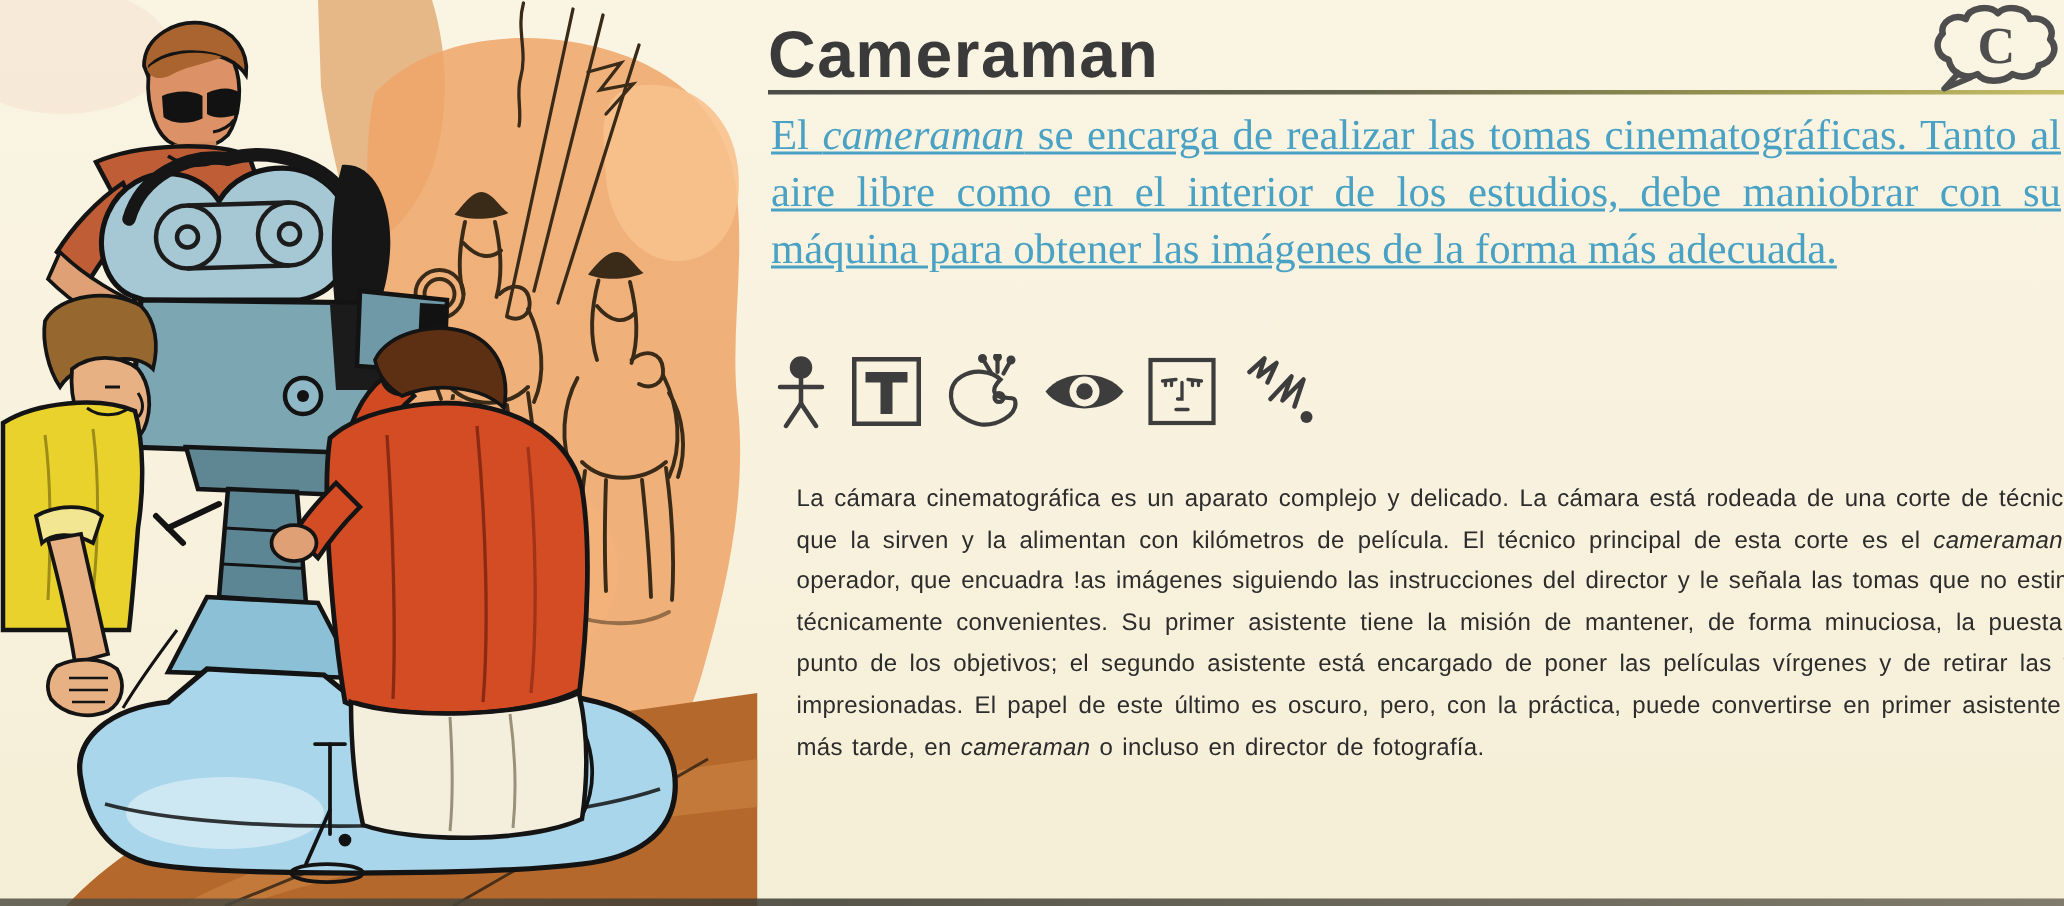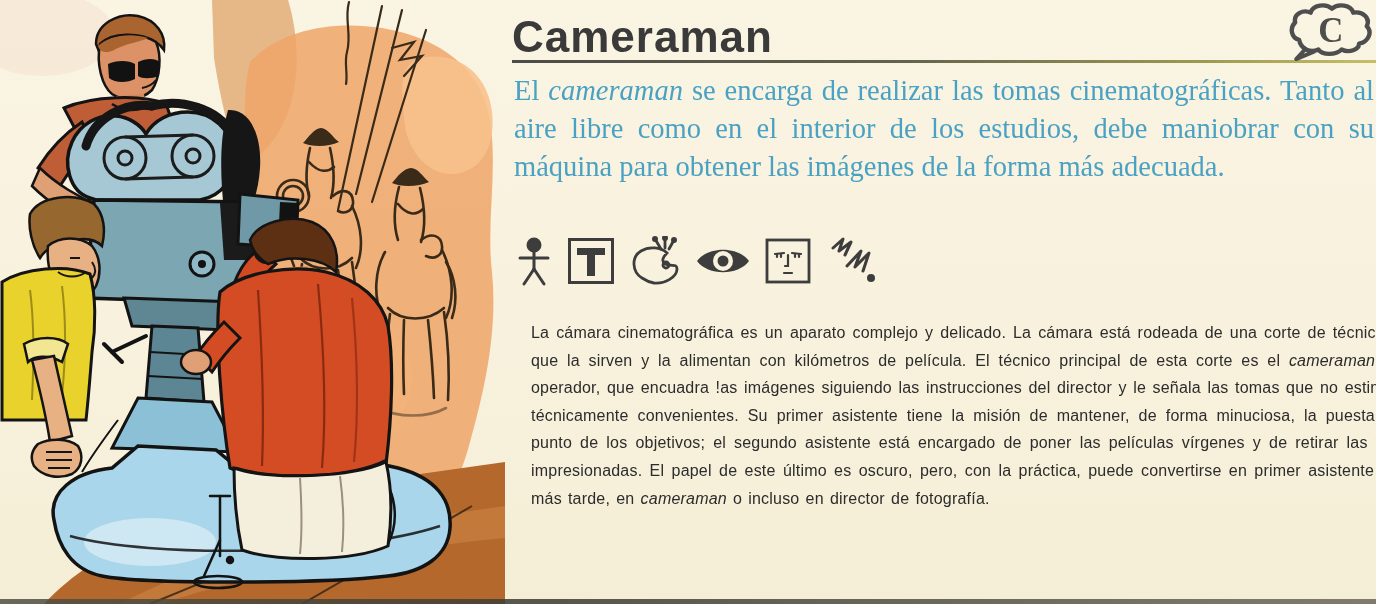--- a/index.html
+++ b/index.html
@@ -15,21 +15,21 @@
     font-size:44px; font-weight:700; letter-spacing:1px; color:#3a3a3a;
   }
   .title-rule {
     position:absolute; left:0; top:60px; width:864px; height:3px;
     background:linear-gradient(90deg,#4c4c48 0%,#63634e 45%,#9d9a50 80%,#c6bf68 100%);
   }
   .logo { position:absolute; left:1284px; top:3px; width:92px; height:60px; }
   .intro {
     position:absolute; left:2px; top:72px; width:860px; margin:0;
     font-family:"Liberation Serif","DejaVu Serif",serif;
-    font-size:28.5px; line-height:38px; color:#49a1c3; text-align:justify;
+    font-size:28.5px; line-height:38px; color:#49a1c3; text-align:justify;text-decoration:underline;
   }
   .intro .it, .bodytext .it { font-style:italic; }
   .icon-row {
     position:absolute; left:2px; top:235px; height:52px;
     display:flex; align-items:center; gap:13px;
   }
   .icon-row .ic { display:block; }
   .bodytext {
     position:absolute; left:2px; top:302px; width:862px; margin:17px;
     font-size:16px; line-height:27.6px; color:#2c2c2c;

